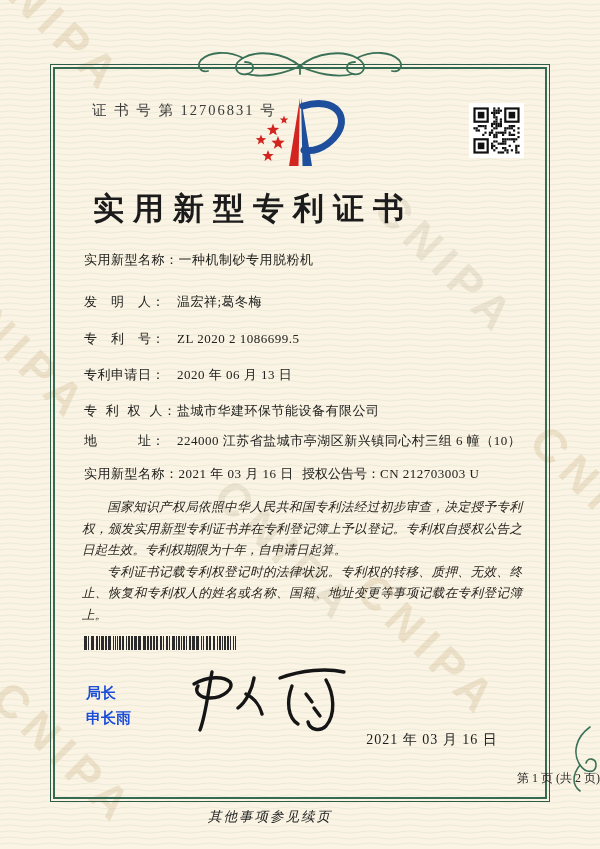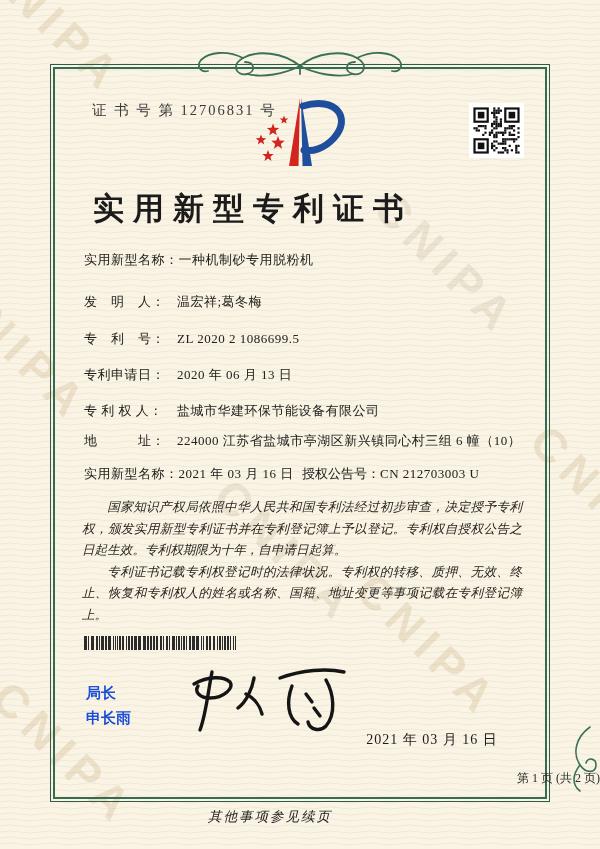--- a/index.html
+++ b/index.html
@@ -27,21 +27,21 @@
     margin-left:8px;
   }
   .logo{position:absolute;left:236px;top:90px;}
   .qr{position:absolute;left:469px;top:103px;}
   .title{
     position:absolute;left:0;top:176px;width:482px;text-align:center;
     font-size:31px;font-weight:700;color:#1b1b1b;letter-spacing:9px;margin:12px;
   }
   .fields{position:absolute;left:84px;top:0;width:436px;font-size:13px;color:#20201e;}
   .frow{position:absolute;left:0;white-space:nowrap;}
-  .flabel{display:inline-block;min-width:93px;letter-spacing:.5px;}
+  .flabel{display:inline-block;min-width:93px;letter-spacing:.5px;font-family:Liberation Mono, monospace;}
   .fvalue{letter-spacing:.5px;}
   .grant2{position:absolute;left:218px;top:0;white-space:nowrap;}
   .paras{
     position:absolute;left:82px;top:497px;width:440px;
     font-size:12.6px;line-height:21.5px;color:#27241f;font-style:italic;
     text-align:justify;
   }
   .paras p{margin:0;text-indent:2em;}
   .barcode{position:absolute;left:84px;top:636px;}
   .signer{position:absolute;left:86px;top:681px;font-size:15px;color:#1d4ed8;line-height:25px;font-weight:600;}

